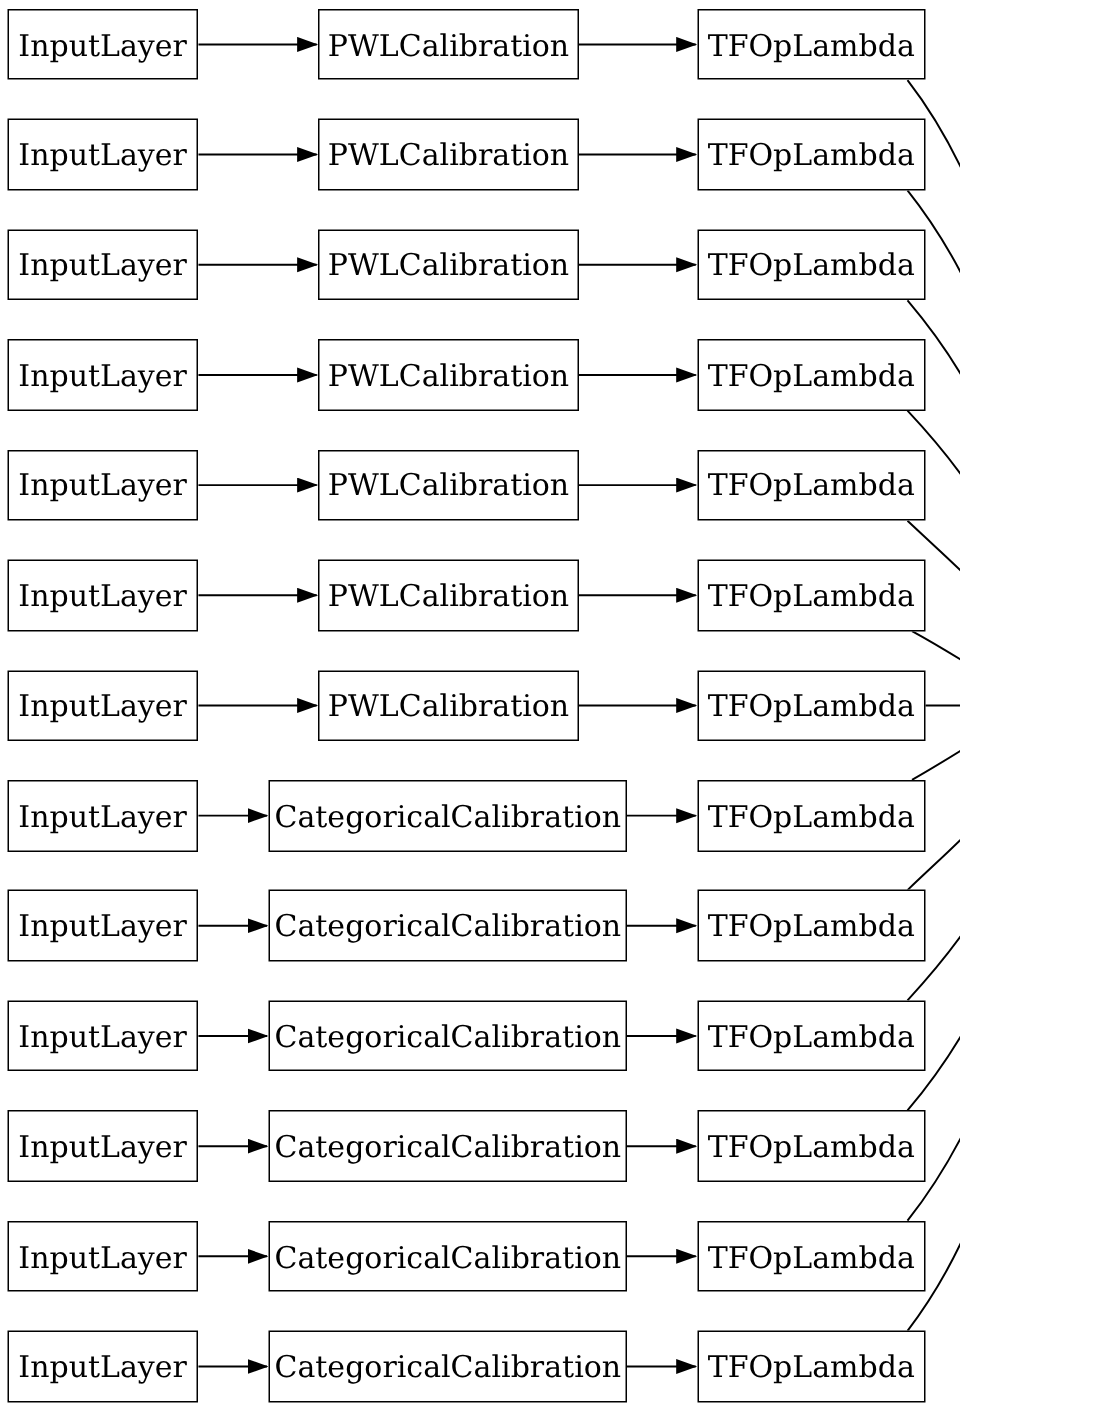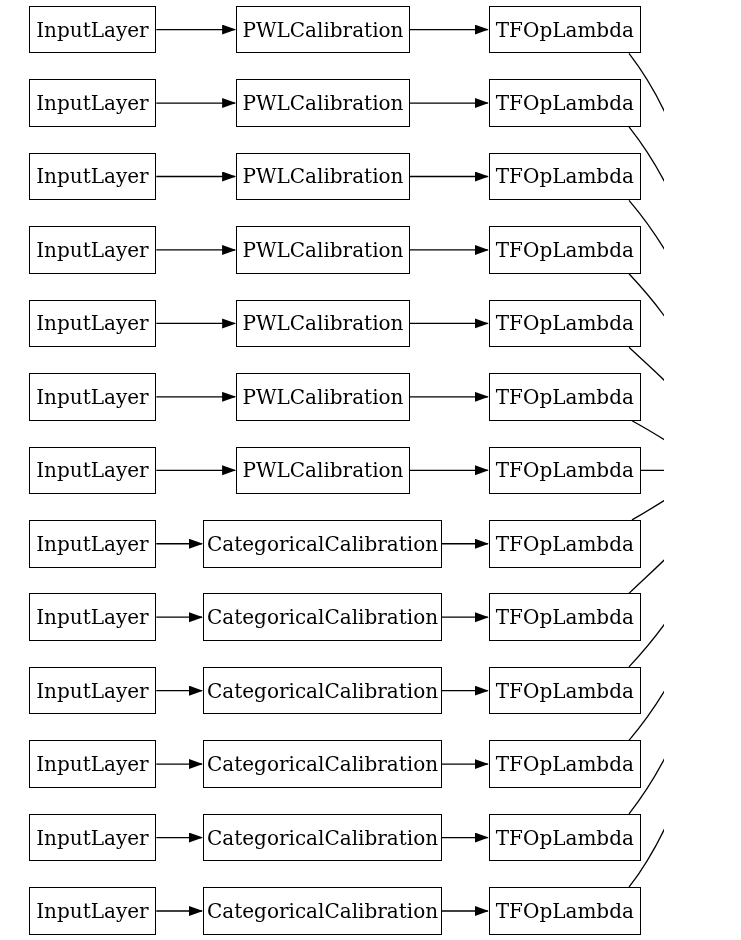--- a/index.html
+++ b/index.html
@@ -7,21 +7,20 @@
     padding: 0;
     background: #ffffff;
   }
   .canvas {
     position: relative;
     width: 640px;
     height: 940px;
     background: #ffffff;
     font-family: "DejaVu Serif", "Liberation Serif", serif;
     overflow: hidden;
-    margin-left: 24px;
   }
   .edges {
     position: absolute;
     left: 0;
     top: 0;
     width: 741px;
     height: 940px;
   }
   .node {
     position: absolute;

